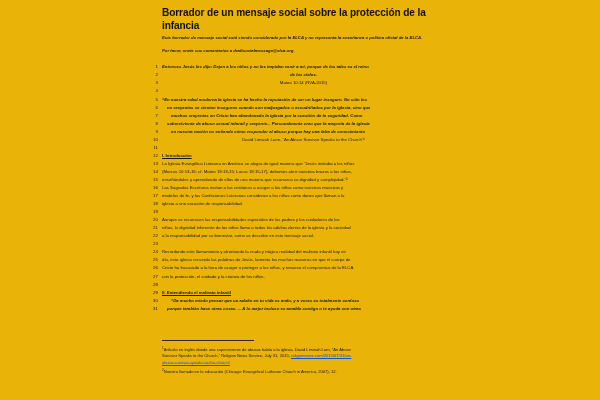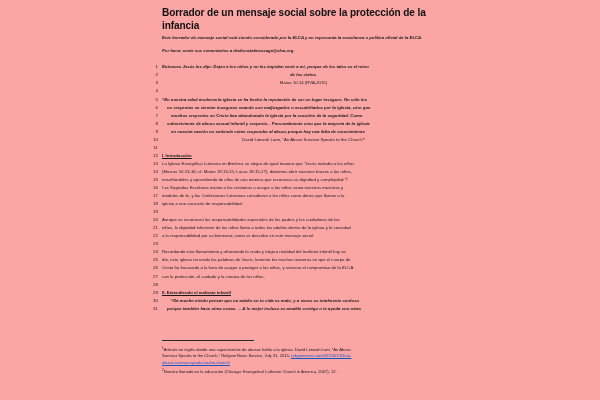--- a/index.html
+++ b/index.html
@@ -11,21 +11,21 @@
     width: 600px;
     height: 400px;
     overflow: hidden;
     font-family: "Liberation Sans", sans-serif;
     color: #1a1a1a;
   }
   .page {
     position: relative;
     width: 600px;
     height: 400px;
-    background: #fca5a5;
+    background: #eab308;
   }
   .content {
     position: absolute;
     left: 145px;
     top: 6px;
     width: 300px;
   }
 
   
   .doc-title {

